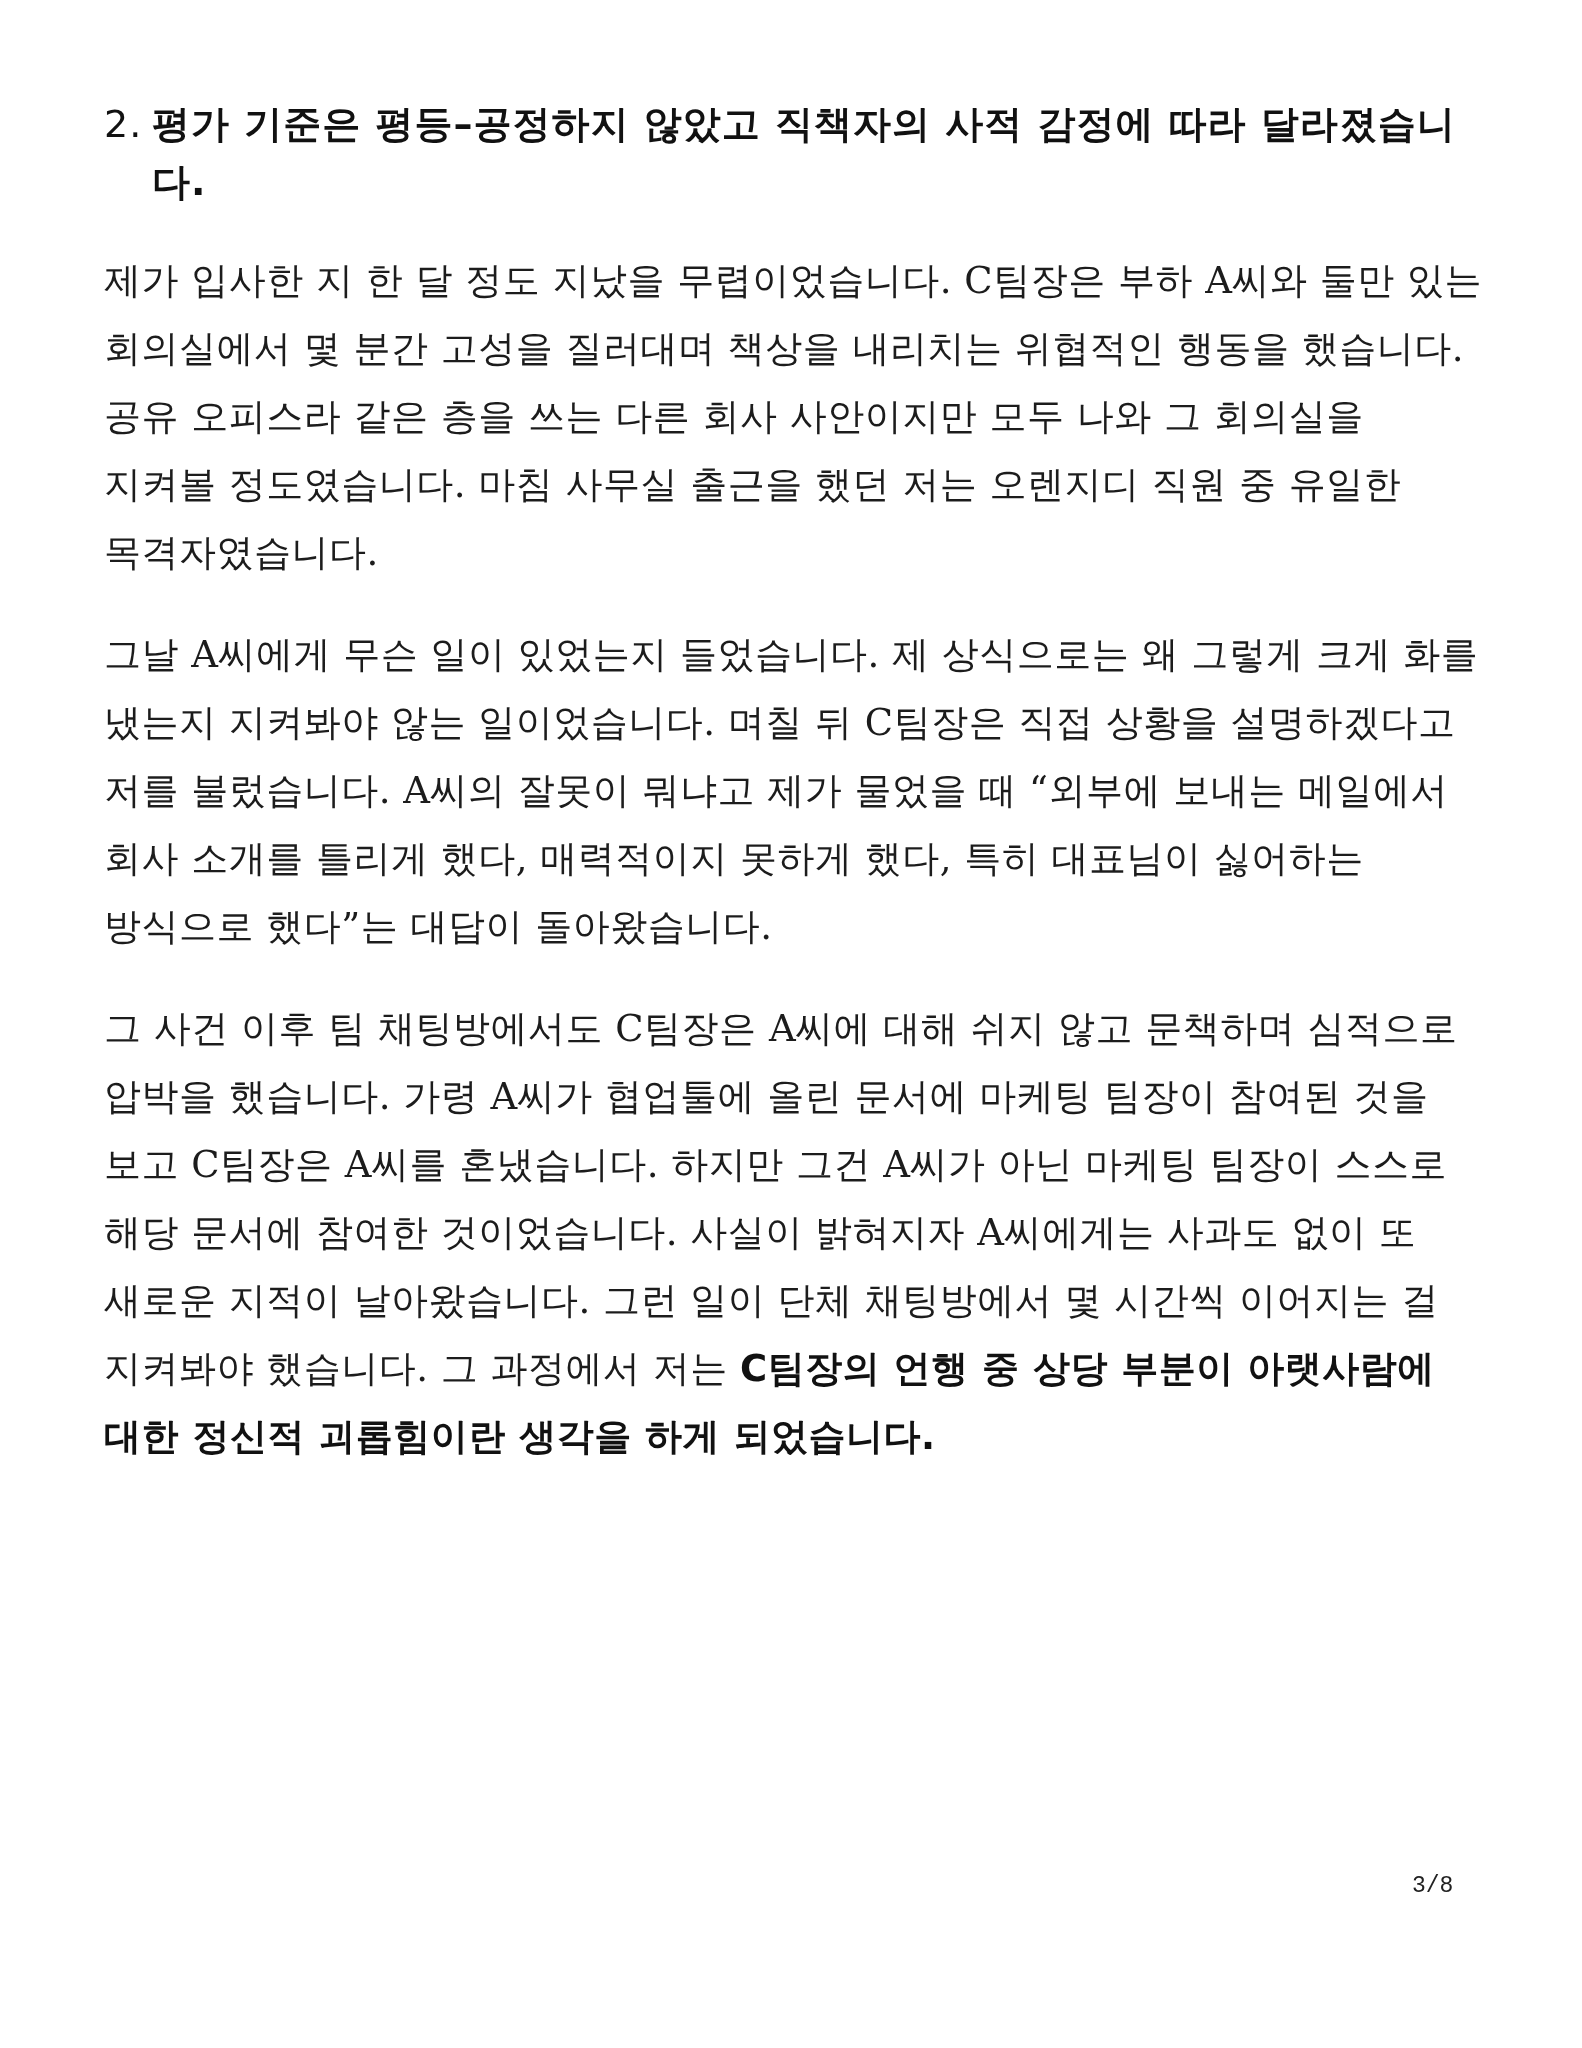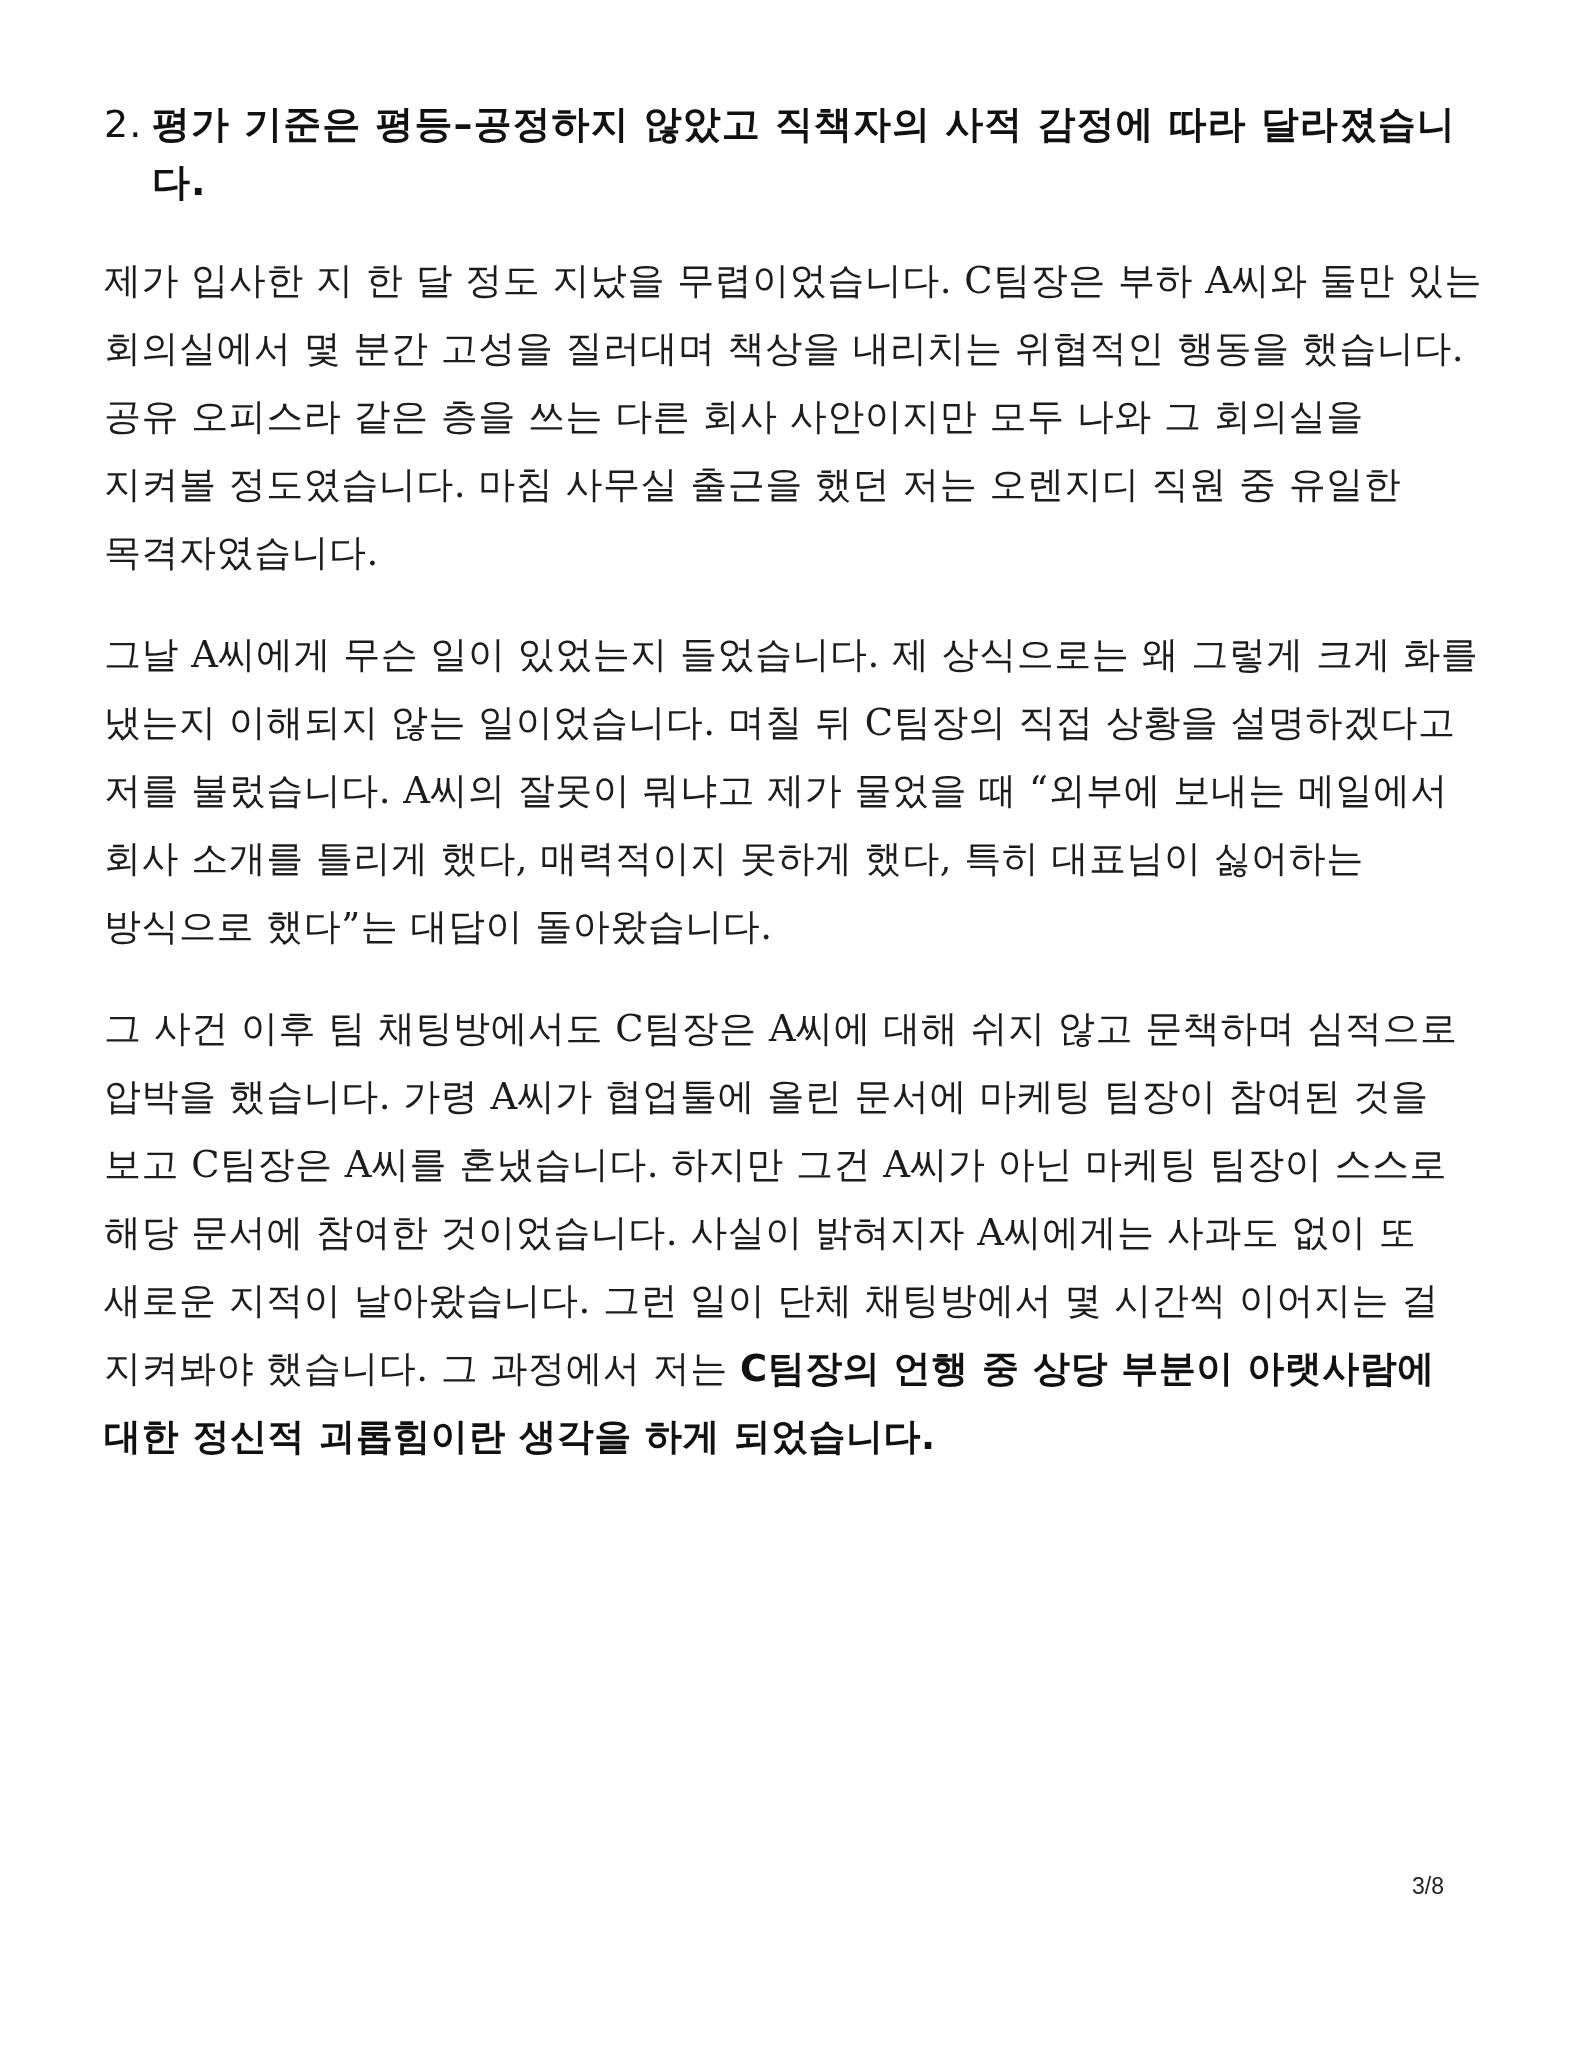--- a/index.html
+++ b/index.html
@@ -48,32 +48,32 @@
     }
     .bold {
       font-family: "DejaVu Sans", "Liberation Sans", sans-serif;
       font-weight: bold;
       color: #111111;
     }
     .page-number {
       position: absolute;
       left: 1412px;
       top: 1873px;
-      font-family: Liberation Sans, sans-serif;
+      font-family: Liberation Mono, monospace;
       font-size: 23px;
       color: #222222;
     }
   </style>
 </head>
 <body>
 
 <div class="page">
   <h2 class="heading"><span class="num">2.</span><span>평가 기준은 평등–공정하지 않았고 직책자의 사적 감정에 따라 달라졌습니다.</span></h2>
 
 
   <p class="para">제가 입사한 지 한 달 정도 지났을 무렵이었습니다. C팀장은 부하 A씨와 둘만 있는 회의실에서 몇 분간 고성을 질러대며 책상을 내리치는 위협적인 행동을 했습니다. 공유 오피스라 같은 층을 쓰는 다른 회사 사안이지만 모두 나와 그 회의실을 지켜볼 정도였습니다. 마침 사무실 출근을 했던 저는 오렌지디 직원 중 유일한 목격자였습니다.</p>
 
-  <p class="para">그날 A씨에게 무슨 일이 있었는지 들었습니다. 제 상식으로는 왜 그렇게 크게 화를 냈는지 이해되지 않는 일이었습니다. 며칠 뒤 C팀장의 직접 상황을 설명하겠다고 저를 불렀습니다. A씨의 잘못이 뭐냐고 제가 물었을 때 “외부에 보내는 메일에서 회사 소개를 틀리게 했다, 매력적이지 못하게 했다, 특히 대표님이 싫어하는 방식으로 했다”는 대답이 돌아왔습니다.</p>
+  <p class="para">그날 A씨에게 무슨 일이 있었는지 들었습니다. 제 상식으로는 왜 그렇게 크게 화를 냈는지 지켜봐야 않는 일이었습니다. 며칠 뒤 C팀장은 직접 상황을 설명하겠다고 저를 불렀습니다. A씨의 잘못이 뭐냐고 제가 물었을 때 “외부에 보내는 메일에서 회사 소개를 틀리게 했다, 매력적이지 못하게 했다, 특히 대표님이 싫어하는 방식으로 했다”는 대답이 돌아왔습니다.</p>
 
   <p class="para"><span>그 사건 이후 팀 채팅방에서도 C팀장은 A씨에 대해 쉬지 않고 문책하며 심적으로 압박을 했습니다. 가령 A씨가 협업툴에 올린 문서에 마케팅 팀장이 참여된 것을 보고 C팀장은 A씨를 혼냈습니다. 하지만 그건 A씨가 아닌 마케팅 팀장이 스스로 해당 문서에 참여한 것이었습니다. 사실이 밝혀지자 A씨에게는 사과도 없이 또 새로운 지적이 날아왔습니다. 그런 일이 단체 채팅방에서 몇 시간씩 이어지는 걸 지켜봐야 했습니다. 그 과정에서 저는 </span><span class="bold">C팀장의 언행 중 상당 부분이 아랫사람에 대한 정신적 괴롭힘이란 생각을 하게 되었습니다.</span></p>
 </div>
 
 <div class="page-number">3/8</div>
 
 </body></html>

